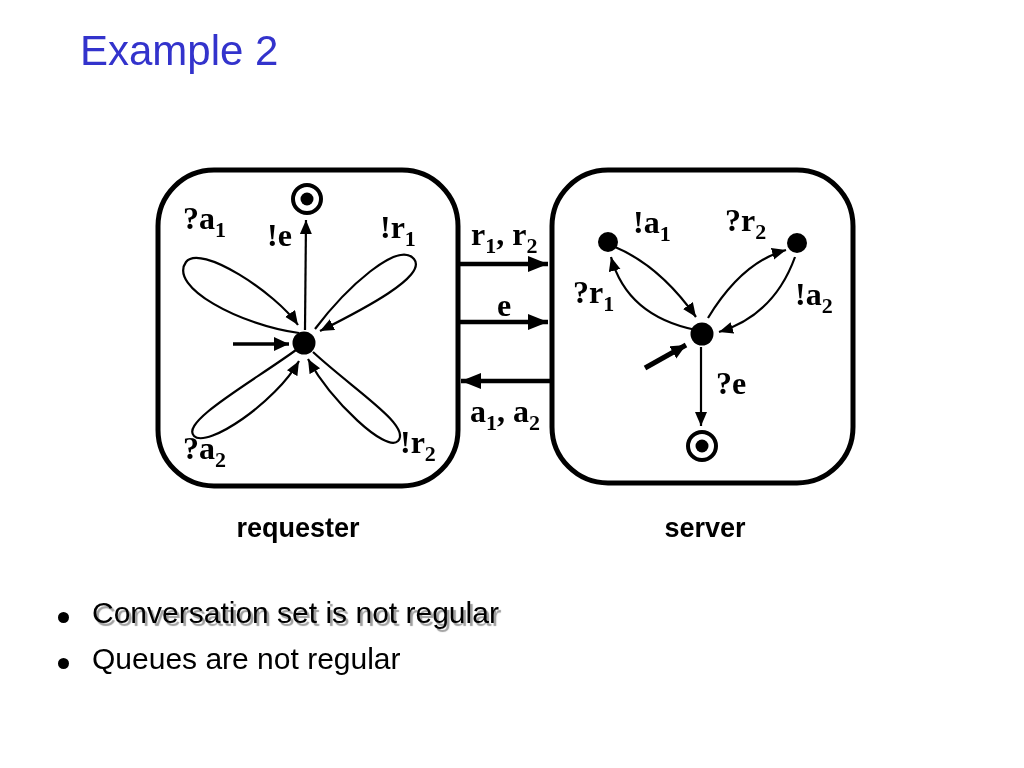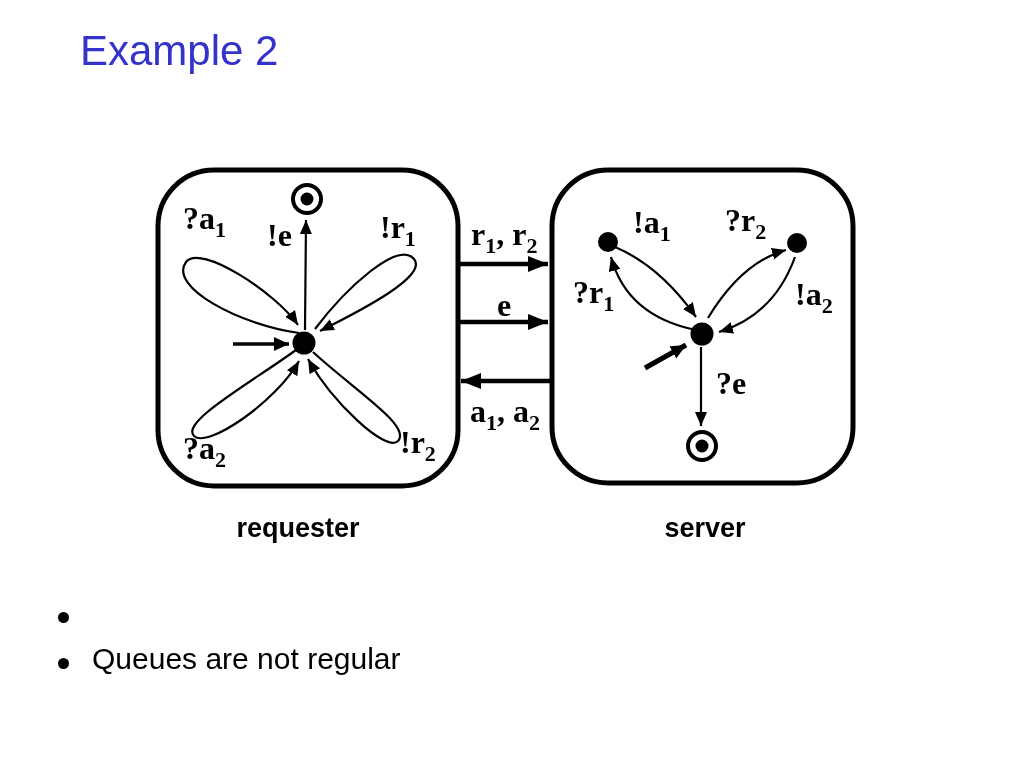--- a/index.html
+++ b/index.html
@@ -146,20 +146,21 @@
       <text class="lbl" x="716" y="394"><tspan>?e</tspan></text>
     </g>
 
     <text class="cap" x="298" y="537" text-anchor="middle">requester</text>
     <text class="cap" x="705" y="537" text-anchor="middle">server</text>
   </svg>
 
   <ul class="bullets">
     <li class="shadowed">
       <span class="bullet-dot"></span>
+      <span class="bullet-text">Conversation set is not regular</span>
     </li>
     <li>
       <span class="bullet-dot"></span>
       <span class="bullet-text">Queues are not regular</span>
     </li>
   </ul>
 
 </div>
 
 </body></html>

